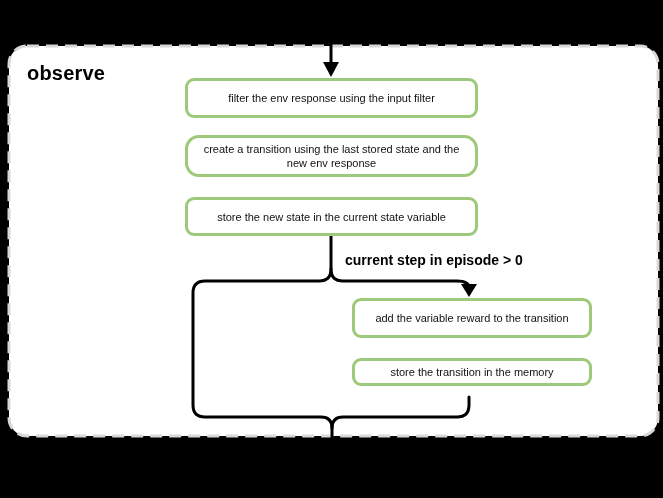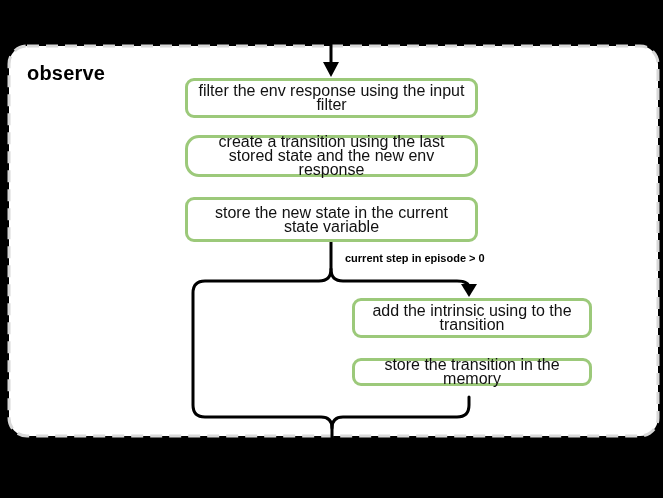--- a/index.html
+++ b/index.html
@@ -38,36 +38,36 @@
     position: absolute;
     z-index: 2;
     box-sizing: border-box;
     background: #ffffff;
     border: 3px solid #9cc97a;
     border-radius: 9px;
     display: flex;
     align-items: center;
     justify-content: center;
     text-align: center;
-    font-size: 16px;
+    font-size: 11px;
     line-height: 14px;
     color: #111111;
     padding: 2px 10px;
   }
   .node-1 { left: 185px; top: 78px;  width: 293px; height: 40px; }
   .node-2 { left: 185px; top: 135px; width: 293px; height: 42px; border-radius: 14px; }
-  .node-3 { left: 185px; top: 197px; width: 293px; height: 45px; }
+  .node-3 { left: 185px; top: 197px; width: 293px; height: 39px; }
   .node-4 { left: 352px; top: 298px; width: 240px; height: 40px; }
   .node-5 { left: 352px; top: 358px; width: 240px; height: 28px; }
   .edge-label {
     position: absolute;
     left: 345px;
     top: 252px;
     z-index: 2;
-    font-size: 11px;
+    font-size: 14px;
     font-weight: bold;
     color: #000000;
     white-space: nowrap;
   }
 </style>
 </head>
 <body>
 
 <div class="stage">
 
@@ -87,19 +87,19 @@
   </svg>
 
   <div class="cluster-title">observe</div>
 
   <div class="node node-1">filter the env response using the input filter</div>
 
   <div class="node node-2">create a transition using the last stored state and the new env response</div>
 
   <div class="node node-3">store the new state in the current state variable</div>
 
-  <div class="node node-4">add the intrinsic using to the transition</div>
+  <div class="node node-4">add the variable reward to the transition</div>
 
   <div class="node node-5">store the transition in the memory</div>
 
   <div class="edge-label">current step in episode &gt; 0</div>
 
 </div>
 
 </body></html>

